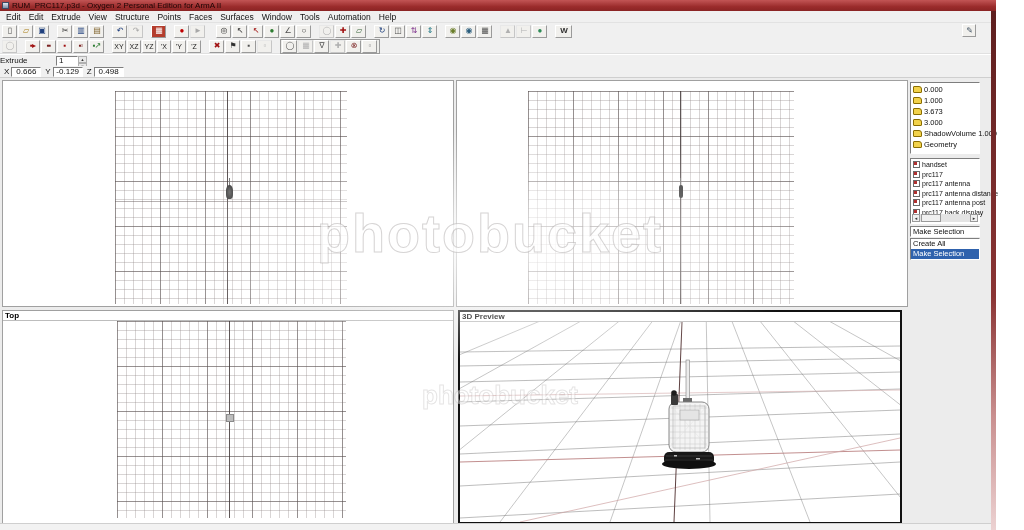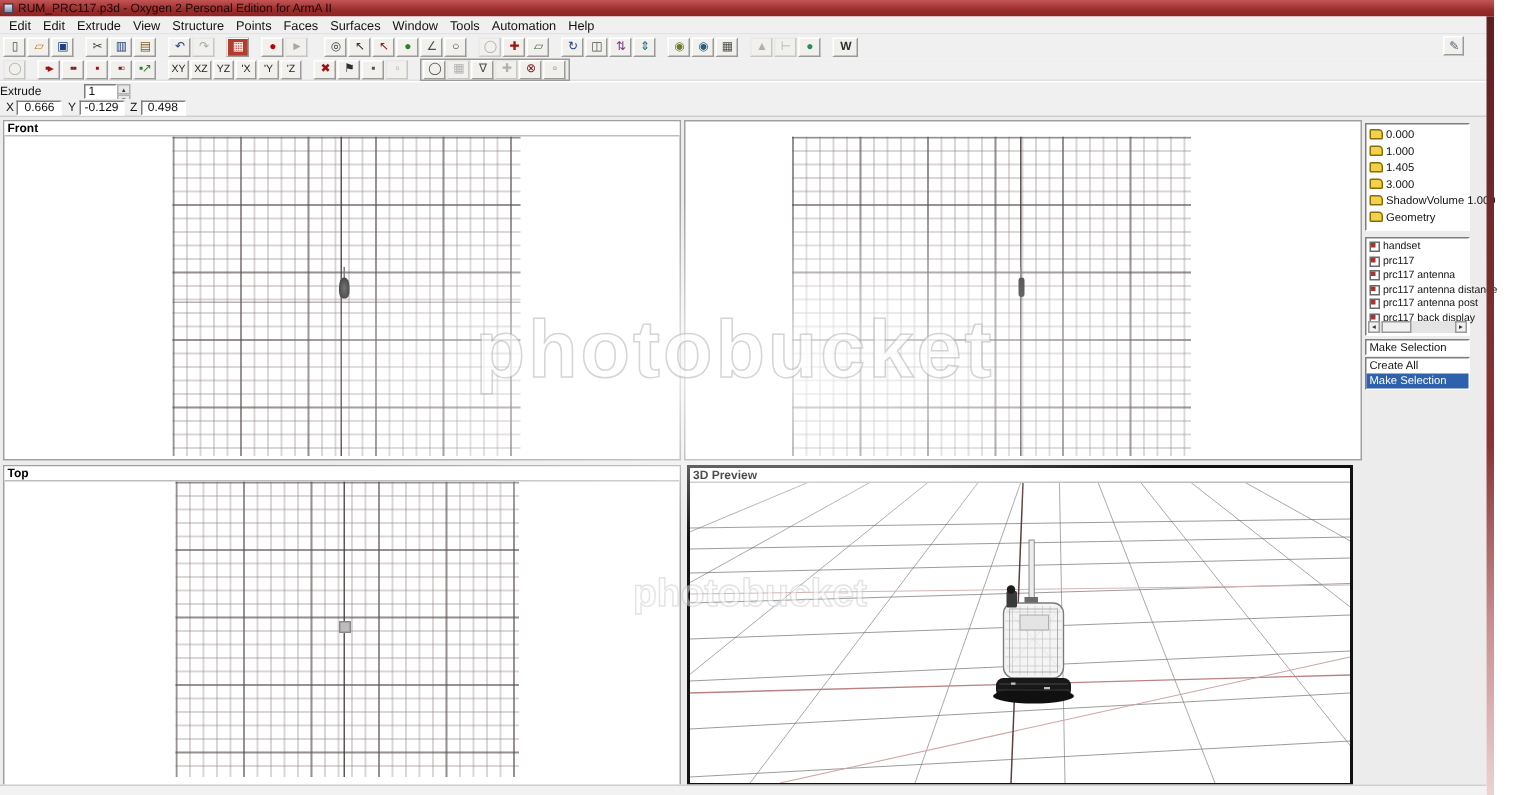--- a/index.html
+++ b/index.html
@@ -470,21 +470,20 @@
     <span class="inpt">0.666</span>
     <span class="clbl">Y</span>
     <span class="inpt">-0.129</span>
     <span class="clbl">Z</span>
     <span class="inpt">0.498</span>
   </div>
 
   <div id="main">
 
     <div id="vp-front" class="viewport">
-      <div class="vp-header">Front</div>
       <div class="vp-body">
         <div id="front-grid" class="grid">
           <div class="vaxis" style="left:112px"></div>
           <div class="haxis" style="top:110px"></div>
         </div>
         <div id="front-antenna" class="model-mark"></div>
         <div id="front-model" class="model-mark"></div>
       </div>
     </div>
 
@@ -590,21 +589,21 @@
           <span class="txt">0.000</span>
         </div>
 
         <div class="lod-row">
           <span class="lod-icon"></span>
           <span class="txt">1.000</span>
         </div>
 
         <div class="lod-row">
           <span class="lod-icon"></span>
-          <span class="txt">1.405</span>
+          <span class="txt">3.673</span>
         </div>
 
         <div class="lod-row">
           <span class="lod-icon"></span>
           <span class="txt">3.000</span>
         </div>
 
         <div class="lod-row">
           <span class="lod-icon"></span>
           <span class="txt">ShadowVolume 1.000</span>

